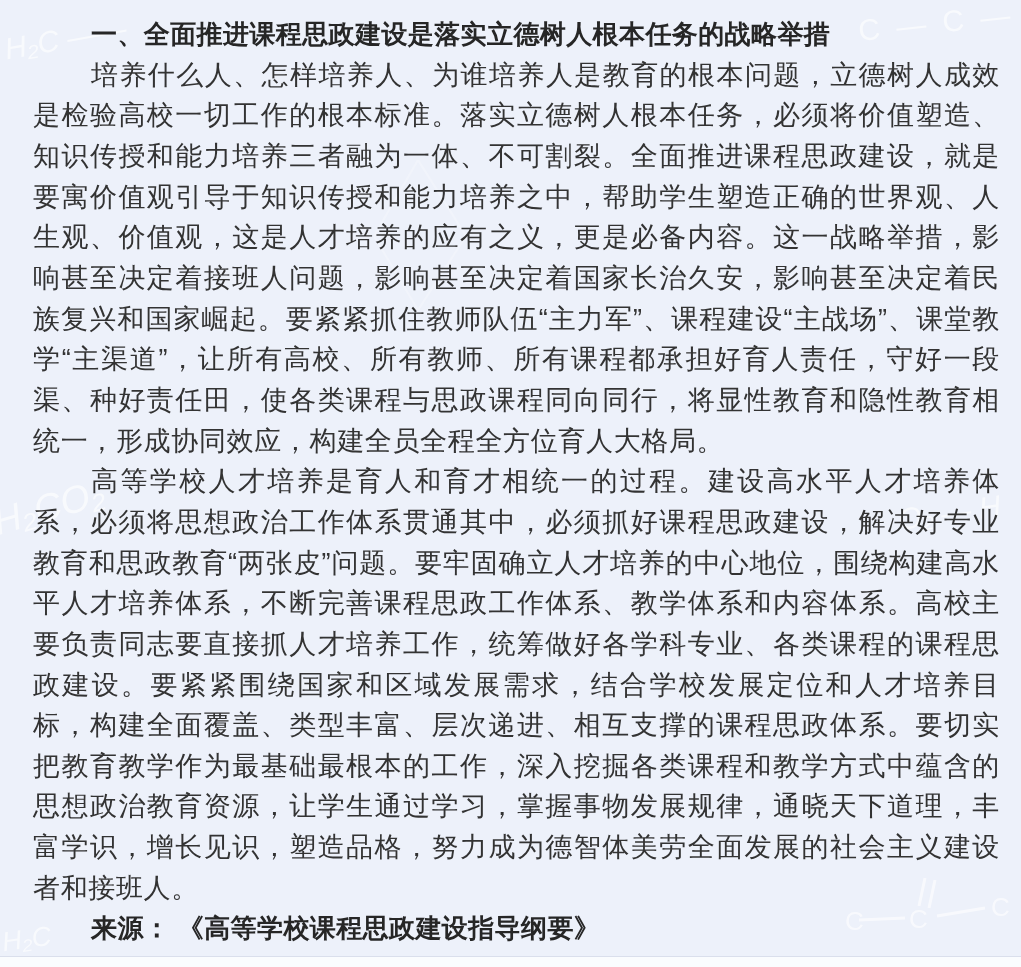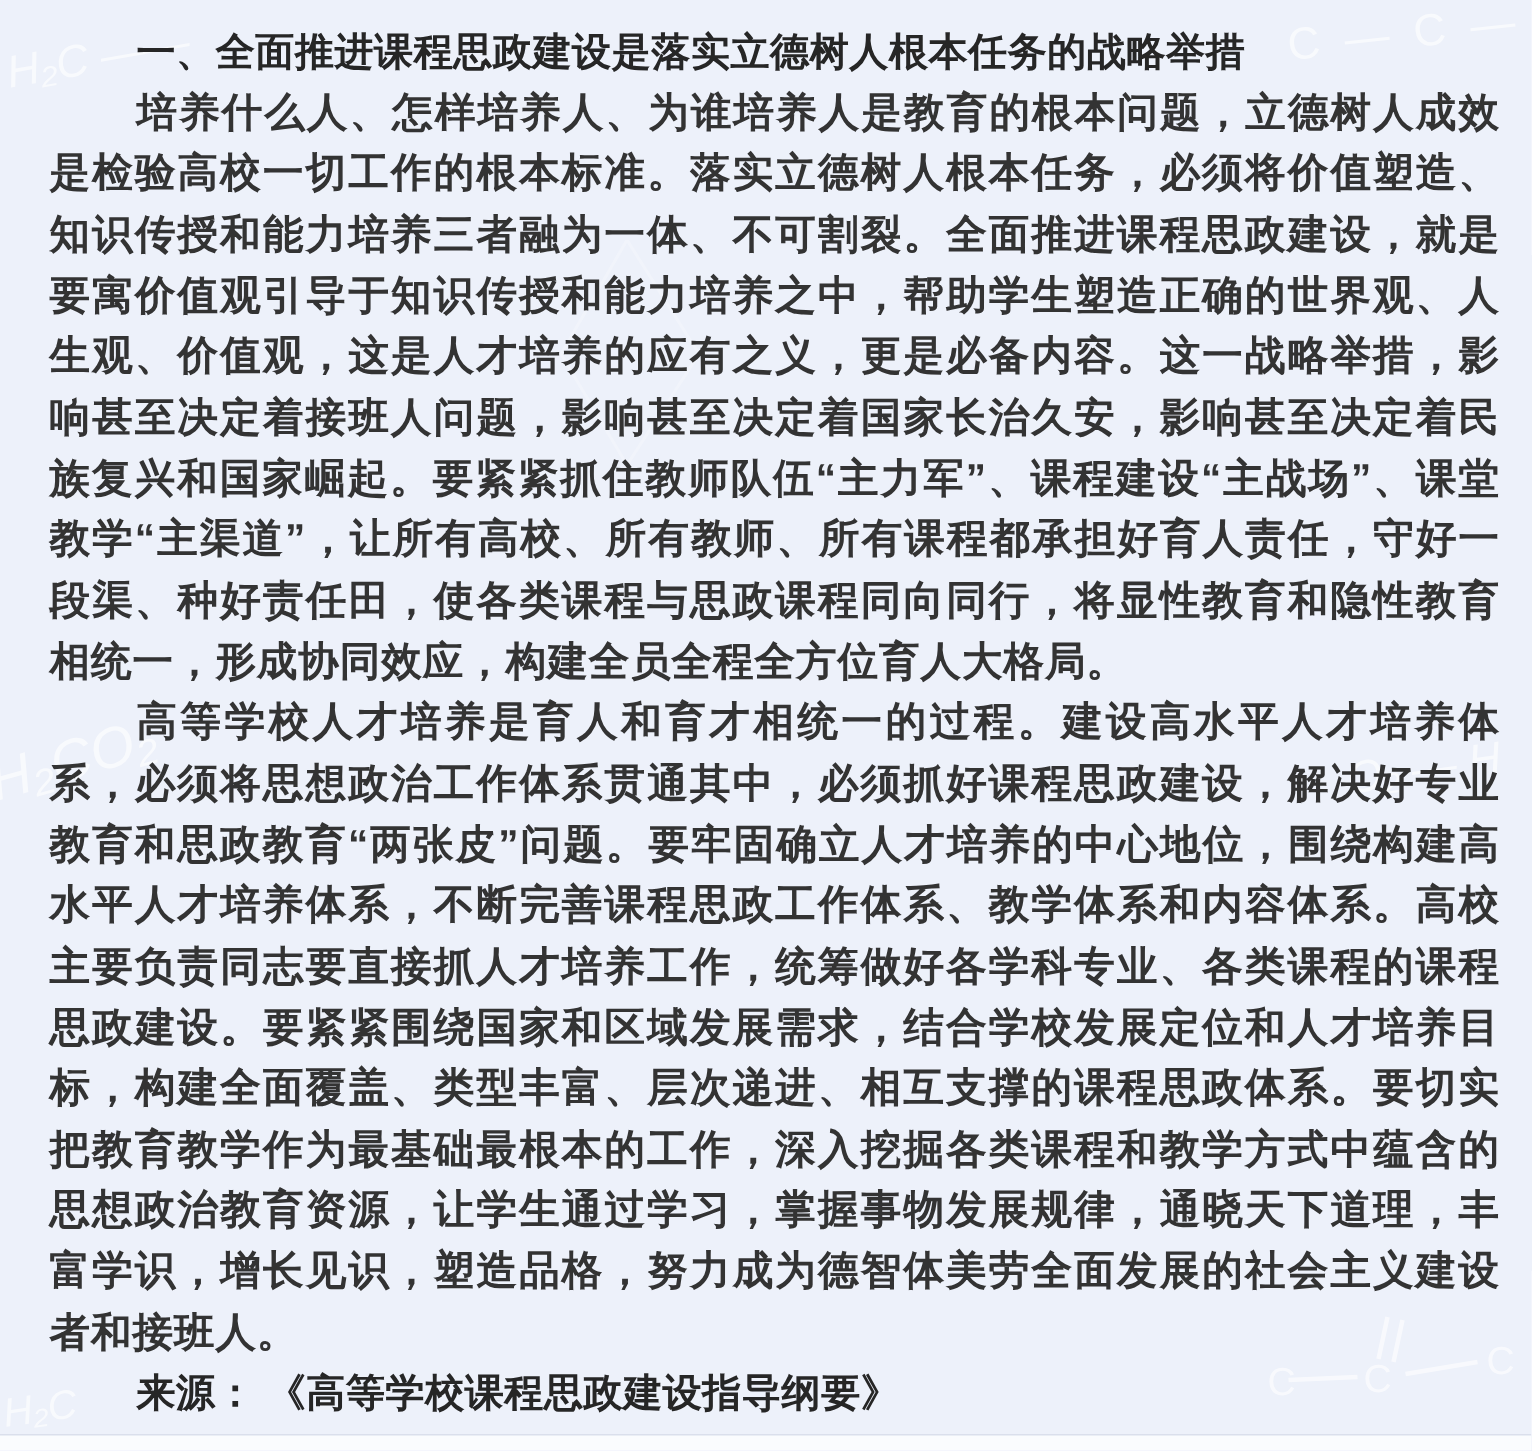--- a/index.html
+++ b/index.html
@@ -50,21 +50,20 @@
     font-size: 26px;
     letter-spacing: 0.4px;
     text-indent: 58px;
     text-align: left;
   }
   .para {
     text-align: justify;
     text-justify: inter-character;
     text-indent: 58px;
     margin: 0;
-    font-weight: bold;
   }
   .source {
     font-weight: 700;
     color: #262626;
     text-indent: 58px;
     font-size: 26px;
     letter-spacing: 0.4px;
   }
   .bottom-strip {
     position: absolute;

